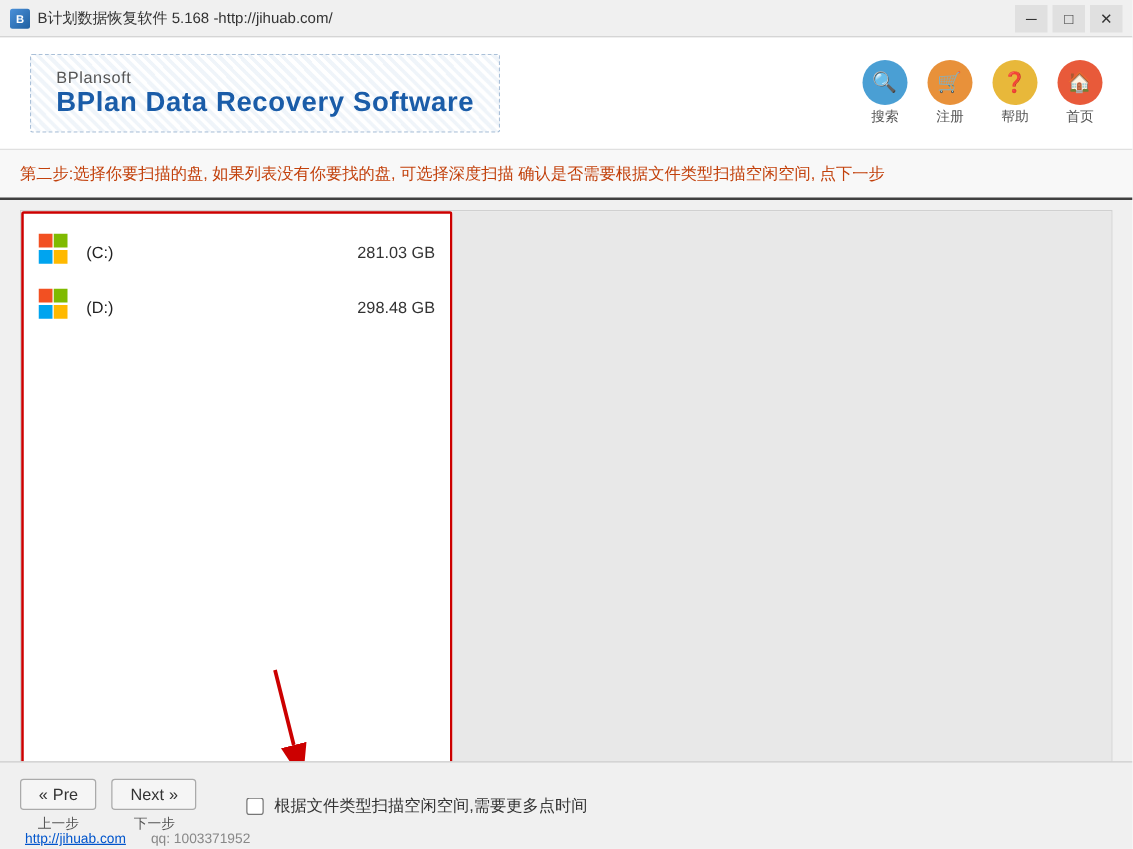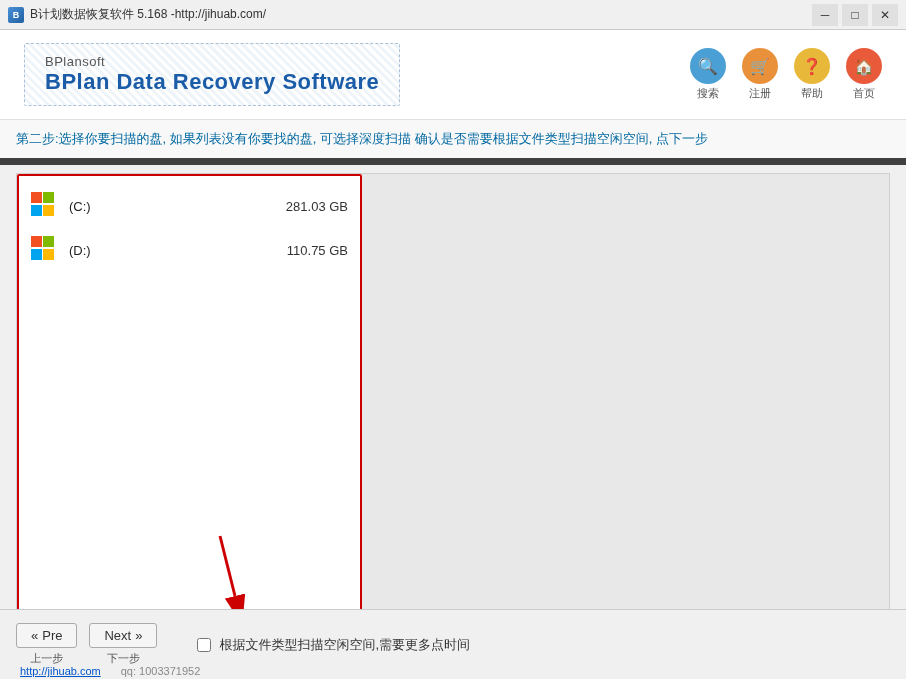--- a/index.html
+++ b/index.html
@@ -122,23 +122,23 @@
     .icon-home { background: #e85a3a; }
     .toolbar-icon-label {
       font-size: 11px;
       color: #555;
     }
 
     
     .step-instruction {
       padding: 10px 16px;
       font-size: 13px;
-      color: #0369a1;
+      color: #c2410c;
       background: #f8f8f8;
-      border-bottom: 7px solid #404040;
+      border-bottom: 2px solid #404040;
     }
 
     
     .main-content {
       display: flex;
       height: calc(679px - 30px - 90px - 38px - 70px);
       background: white;
       border: 1px solid #d0d0d0;
       margin: 8px 16px;
     }
@@ -331,21 +331,21 @@
       <div class="drive-item">
         <div class="drive-icon">
           <div class="drive-icon-win">
             <div class="win-q1"></div>
             <div class="win-q2"></div>
             <div class="win-q3"></div>
             <div class="win-q4"></div>
           </div>
         </div>
         <span class="drive-label">(D:)</span>
-        <span class="drive-size">110.75 GB</span>
+        <span class="drive-size">298.48 GB</span>
       </div>
     </div>
   </div>
 
   <div class="right-panel"></div>
 </div>
 
 <svg style="position:absolute; bottom:68px; left:150px; width:120px; height:80px; pointer-events:none;">
   <defs>
     <marker id="arrowhead" markerWidth="10" markerHeight="7" refX="0" refY="3.5" orient="auto">

